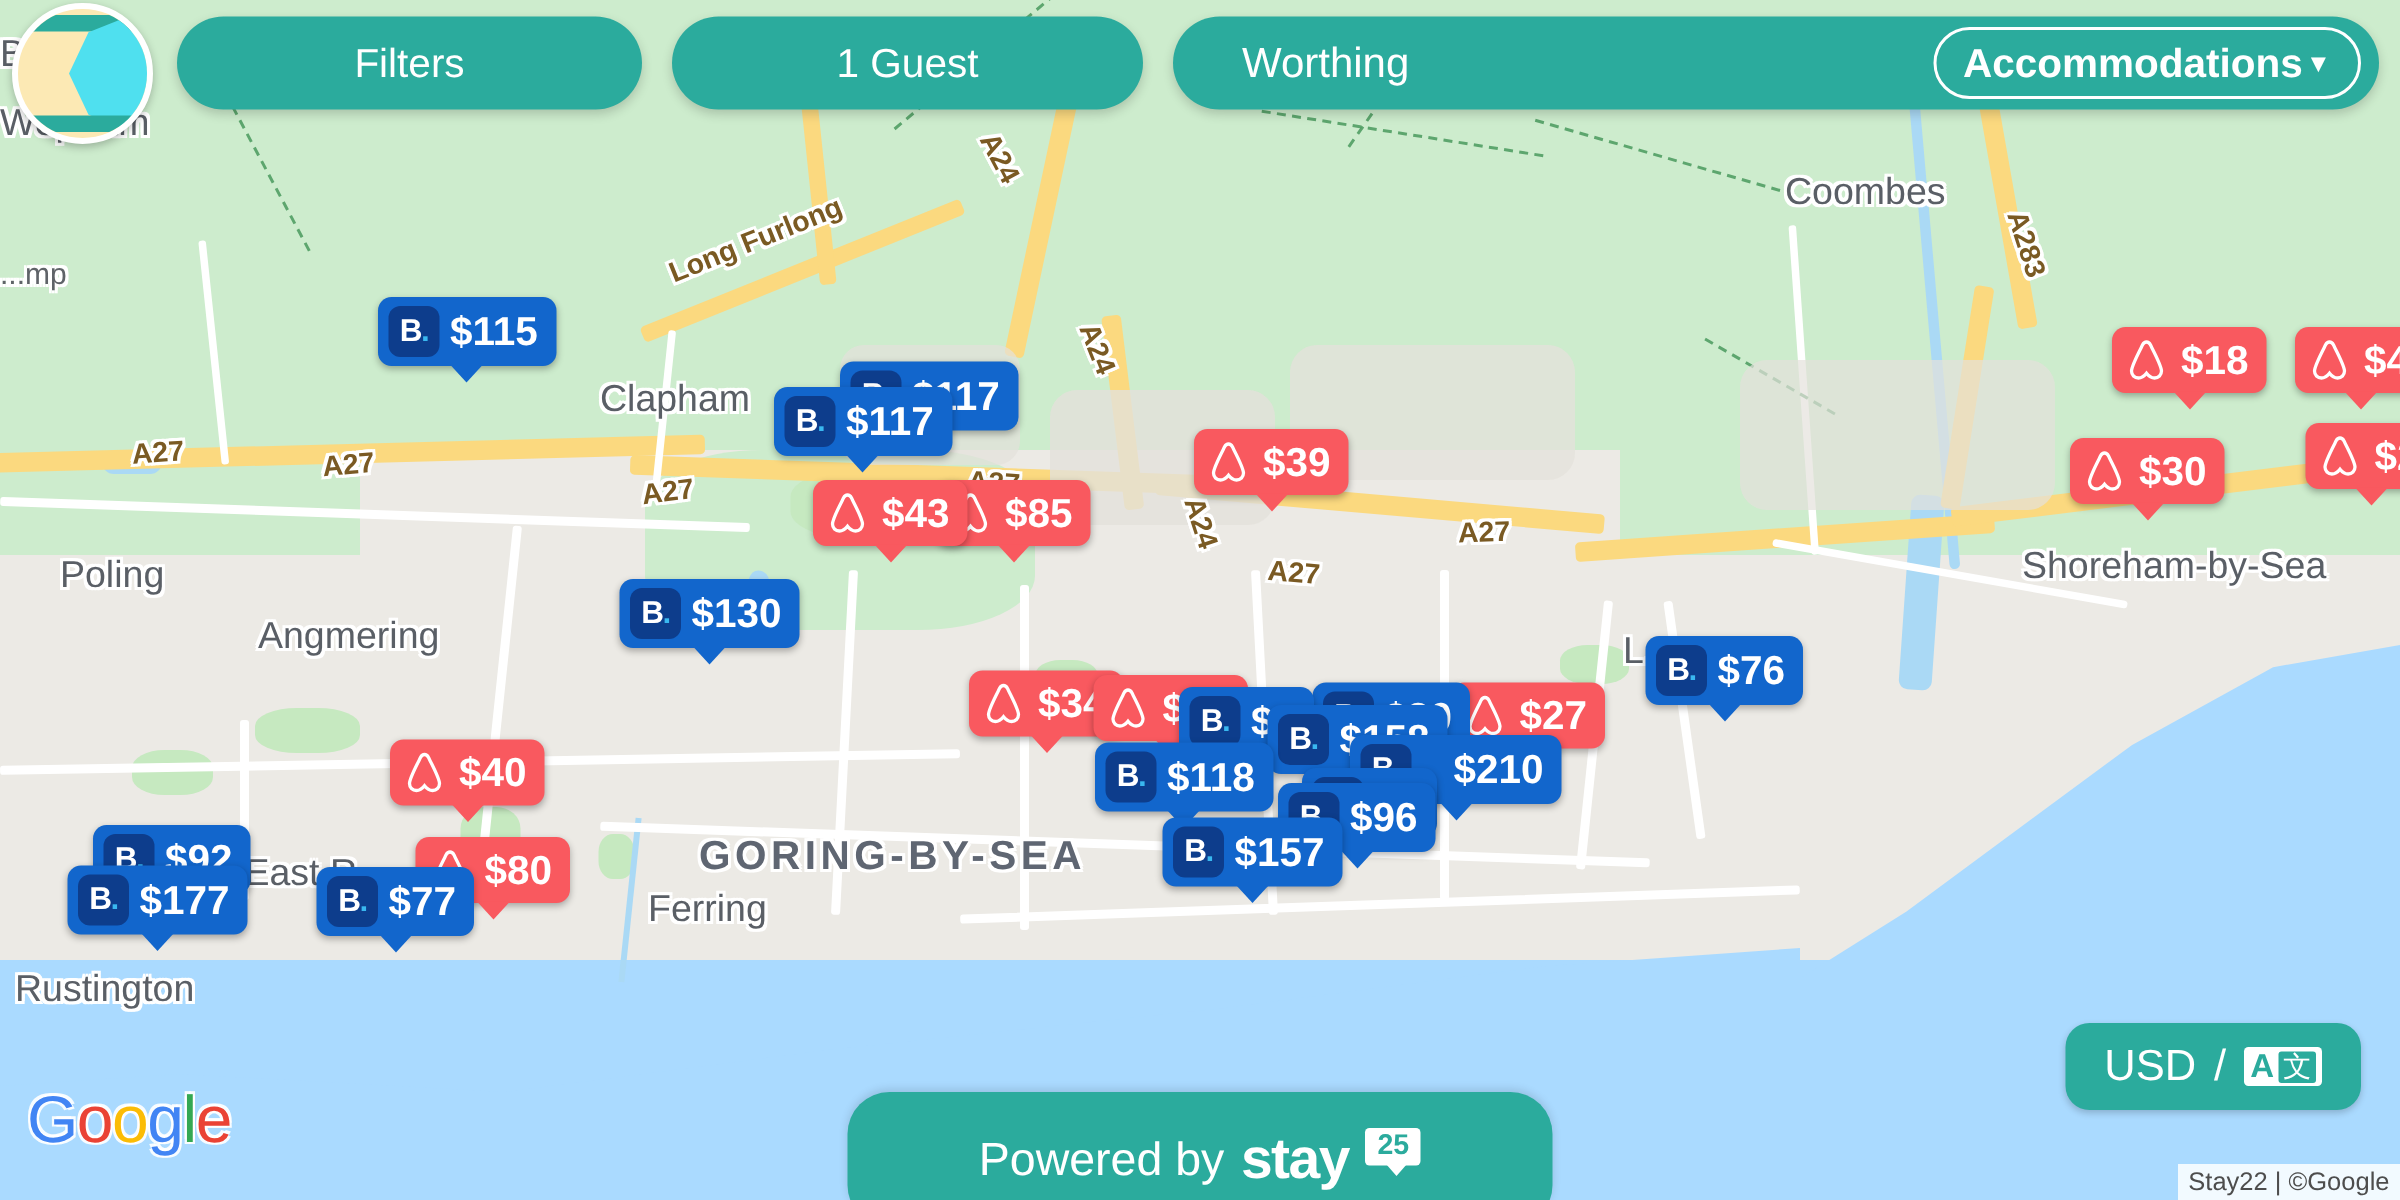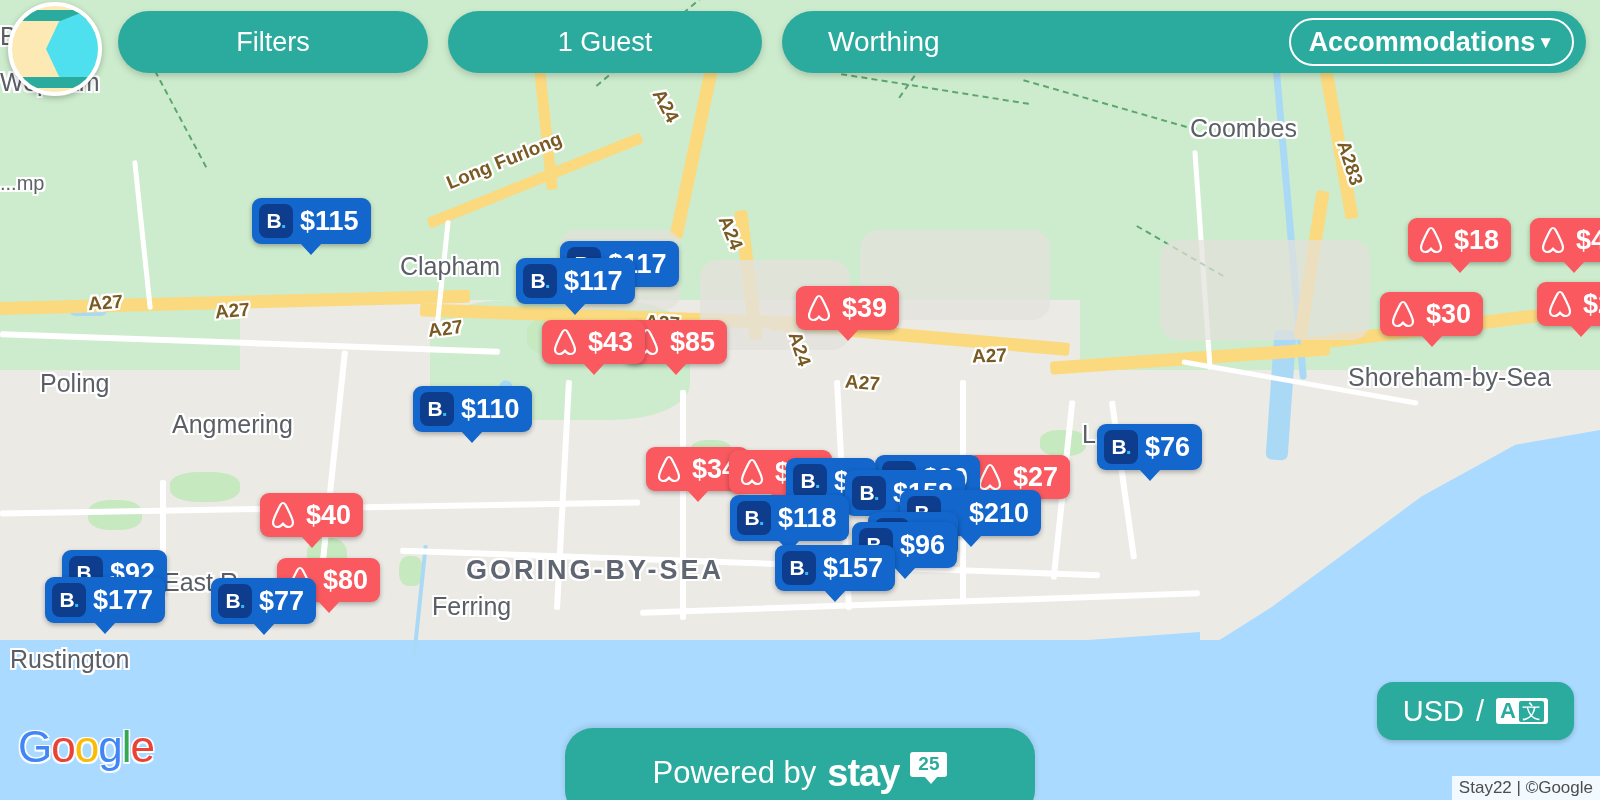--- a/index.html
+++ b/index.html
@@ -300,21 +300,21 @@
           <svg viewBox="0 0 32 32" fill="none" stroke="#fff" stroke-width="2.2">
             <path d="M16 4c-1.1 0-2 .7-2.6 1.9C10.6 11.4 6 20 6 23.4 6 26 8 28 10.6 28c2.2 0 4-1.4 5.4-3.2 1.4 1.8 3.2 3.2 5.4 3.2C24 28 26 26 26 23.4 26 20 21.4 11.4 18.6 5.9 18 4.7 17.1 4 16 4z"></path>
           </svg>
         </span>
         <span class="lbl">$39</span>
       </div>
       <div class="pin bk" style="left: 413px; top: 386px; z-index: 20;">
         <span class="bklogo">
           <i>B<span class="dot">.</span></i>
         </span>
-        <span class="lbl">$110</span>
+        <span class="lbl">$130</span>
       </div>
       <div class="pin ab" style="left: 228px; top: 493px; z-index: 20;">
         <span class="ablogo">
           <svg viewBox="0 0 32 32" fill="none" stroke="#fff" stroke-width="2.2">
             <path d="M16 4c-1.1 0-2 .7-2.6 1.9C10.6 11.4 6 20 6 23.4 6 26 8 28 10.6 28c2.2 0 4-1.4 5.4-3.2 1.4 1.8 3.2 3.2 5.4 3.2C24 28 26 26 26 23.4 26 20 21.4 11.4 18.6 5.9 18 4.7 17.1 4 16 4z"></path>
           </svg>
         </span>
         <span class="lbl">$40</span>
       </div>
       <div class="pin ab" style="left: 245px; top: 558px; z-index: 16;">

